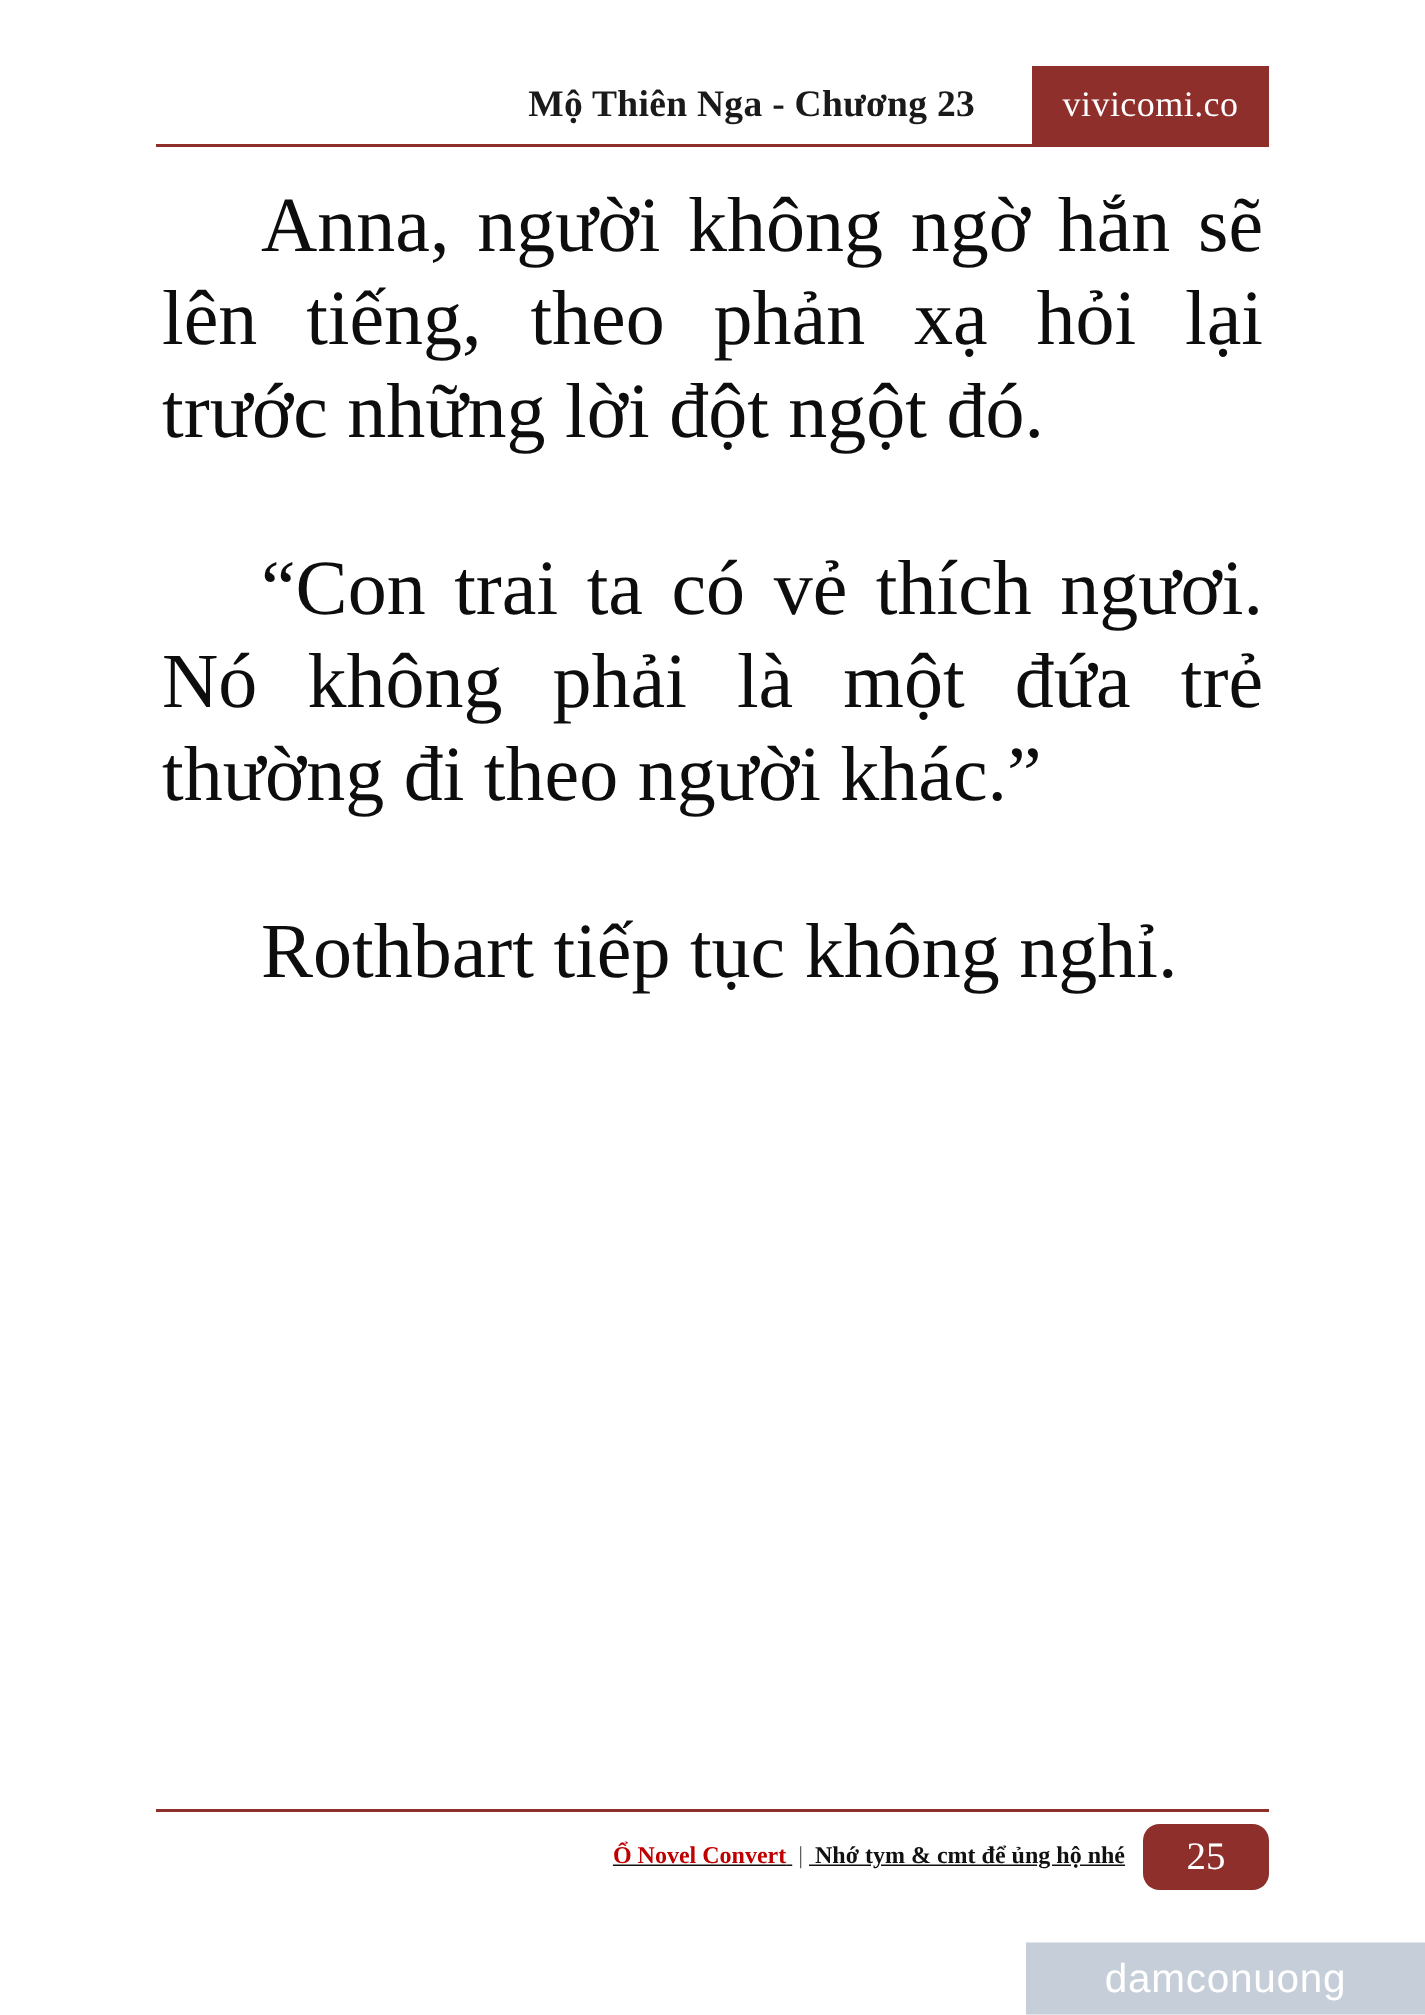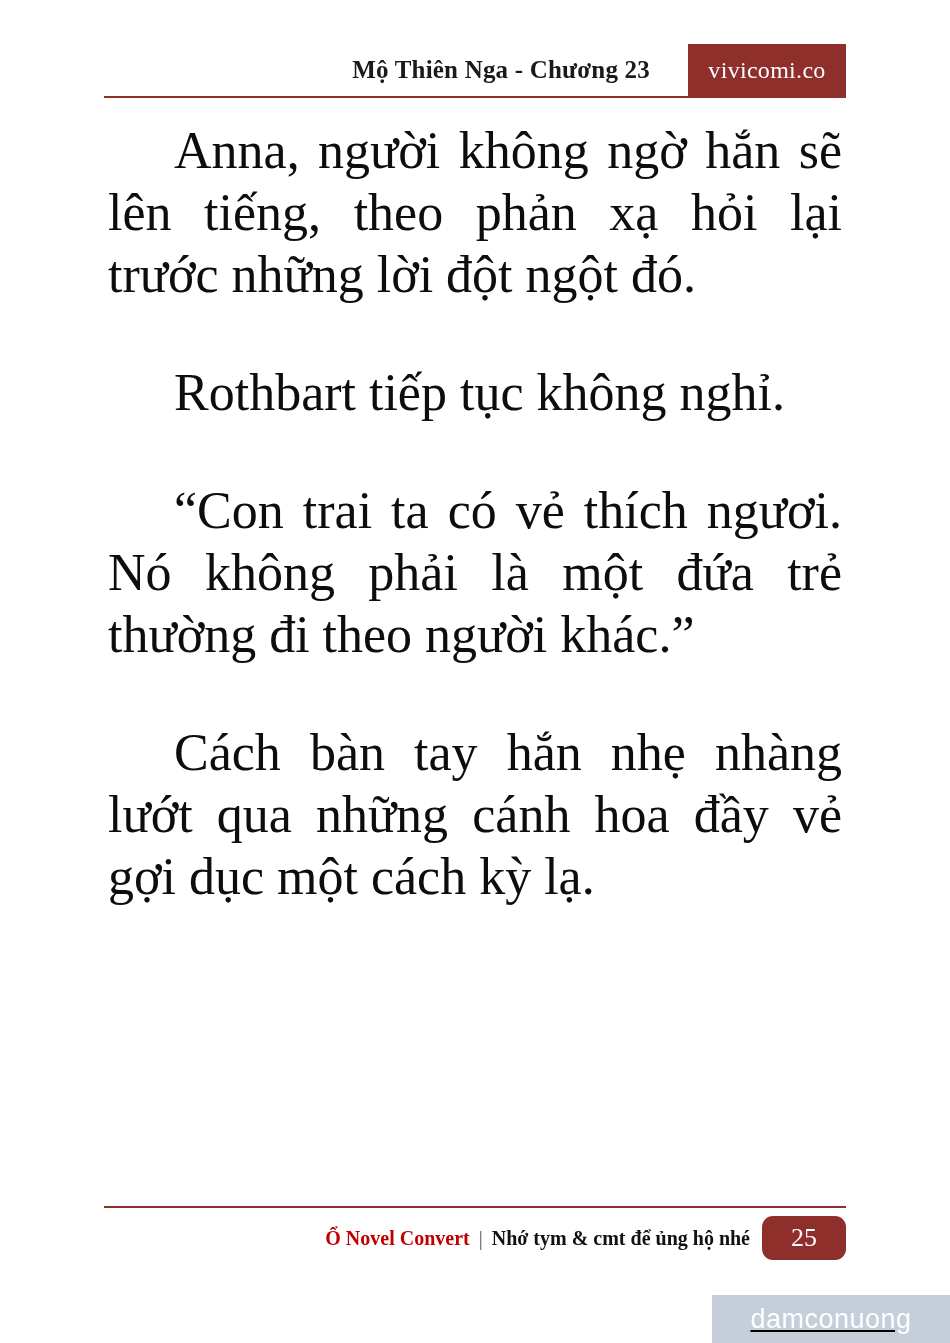--- a/index.html
+++ b/index.html
@@ -102,24 +102,25 @@
     position: absolute;
     left: 0;
     top: 10px;
     width: 742px;
     height: 44px;
     display: flex;
     align-items: center;
     justify-content: flex-end;
   }
   .footer-text {
-    font-size: 20px;
+    font-size: 16px;
     color: #111111;
     white-space: nowrap;
     margin-right: 12px;
+    text-decoration: underline;
   }
   .footer-brand {
     color: #c00000;
     font-weight: bold;
   }
   .footer-sep {
     color: #555555;
     margin: 0 4px;
   }
   .footer-note {
@@ -175,27 +176,26 @@
     width: 22px;
     height: 20px;
     background: #ffffff;
     clip-path: polygon(0 0, 100% 0, 55% 100%, 0 30%);
   }
 
   .wm-right {
     position: absolute;
     right: 0;
     bottom: 0;
-    width: 238px;
+    width: 266px;
     height: 48px;
     background: rgba(150,165,185,0.55);
     display: flex;
     align-items: center;
     justify-content: center;
-    text-decoration: underline;
   }
   .wm-right-text {
     font-family: "Liberation Sans", sans-serif;
     font-size: 27px;
     color: #ffffff;
     letter-spacing: 0.5px;
   }
 </style>
 </head>
 <body>
@@ -203,23 +203,22 @@
 <div class="page">
 
   <div class="header">
     <div class="header-title">Mộ Thiên Nga - Chương 23</div>
     <div class="header-badge">vivicomi.co</div>
     <div class="header-rule"></div>
   </div>
 
   <div class="content">
     <p class="para">Anna, người không ngờ hắn sẽ lên tiếng, theo phản xạ hỏi lại trước những lời đột ngột đó.</p>
+    <p class="para">“Con trai ta có vẻ thích ngươi. Nó không phải là một đứa trẻ thường đi theo người khác.”</p>
     <p class="para nojust">Rothbart tiếp tục không nghỉ.</p>
-    <p class="para">“Con trai ta có vẻ thích ngươi. Nó không phải là một đứa trẻ thường đi theo người khác.”</p>
-    <p class="para">Cách bàn tay hắn nhẹ nhàng lướt qua những cánh hoa đầy vẻ gợi dục một cách kỳ lạ.</p>
   </div>
 
   <div class="footer">
     <div class="footer-rule"></div>
     <div class="footer-inner">
       <div class="footer-text">
         <span class="footer-brand">Ổ Novel Convert</span>
         <span class="footer-sep">|</span>
         <span class="footer-note">Nhớ tym &amp; cmt để ủng hộ nhé</span>
       </div>

